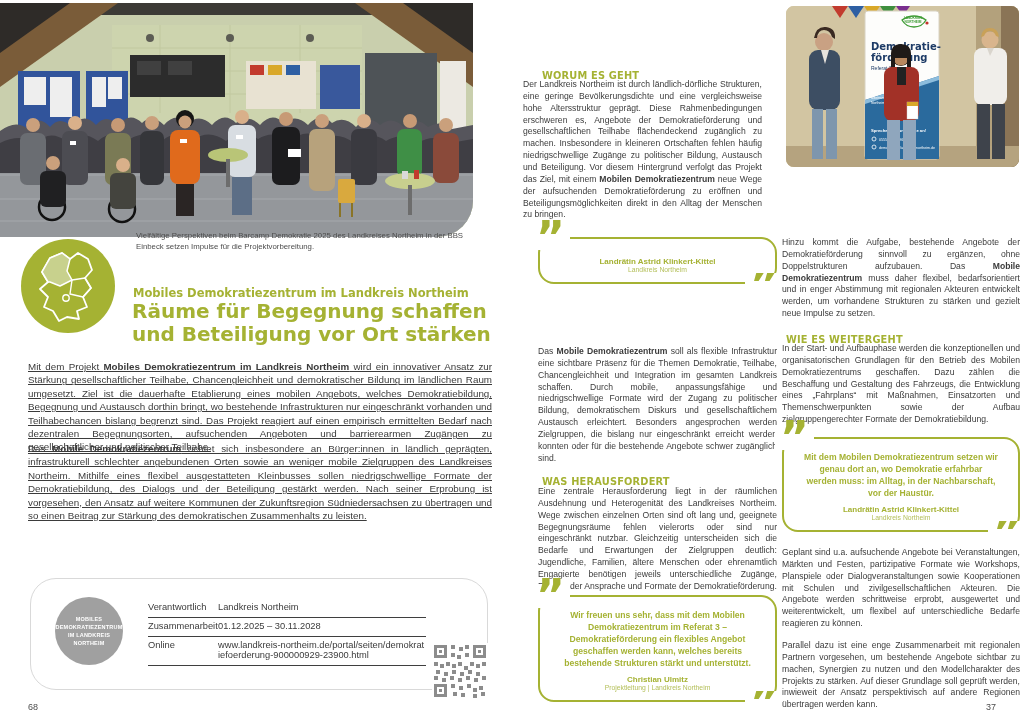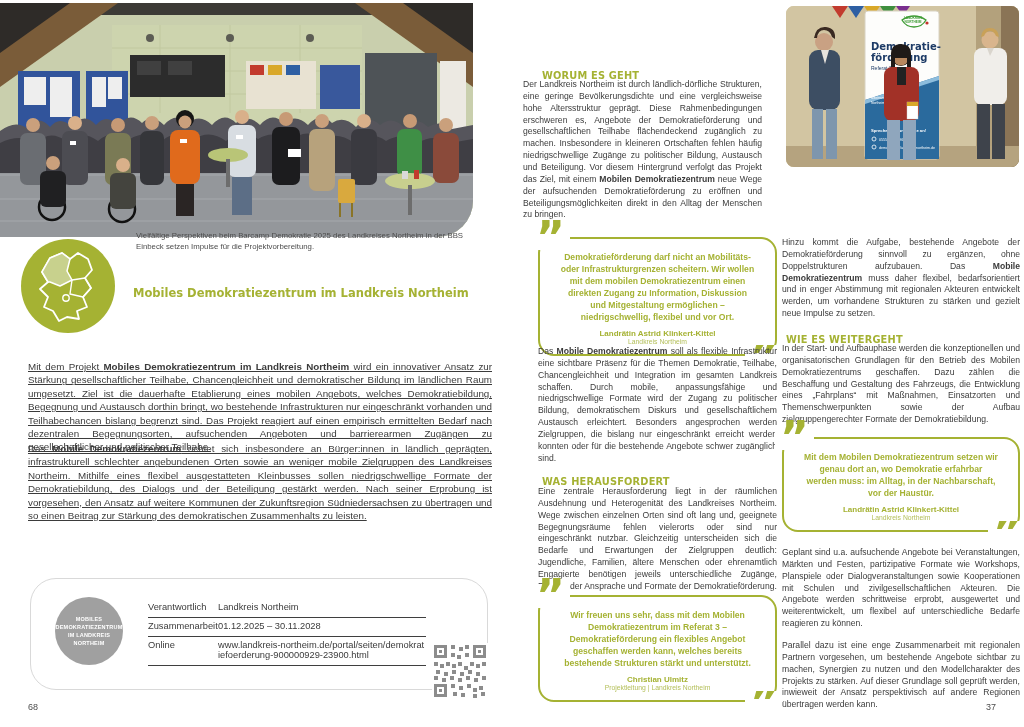--- a/index.html
+++ b/index.html
@@ -198,20 +198,21 @@
       <path d="M30,20 L42,15 L50,21 L47,33 L52,42 L40,48 L30,44 L28,44 L22,34 Z" fill="#c8d18d" stroke="#fff" stroke-width="1.5" stroke-linejoin="round"></path>
       <path d="M52,42 L65,40 L71,50 L63,59 L50,56 Z" fill="none" stroke="#fff" stroke-width="1.4" stroke-linejoin="round"></path>
       <circle cx="46" cy="60" r="3.2" fill="none" stroke="#fff" stroke-width="1.4"></circle>
     </svg>
   </div>
 
   <div id="left-caption" class="abs caption">Vielfältige Perspektiven beim Barcamp Demokratie 2025 des Landkreises Northeim in der BBS Einbeck setzen Impulse für die Projektvorbereitung.</div>
 
   <div id="kicker" class="abs">Mobiles Demokratiezentrum im Landkreis Northeim</div>
 
+  <h1 id="headline" class="abs">Räume für Begegnung schaffen und Beteiligung vor Ort stärken</h1>
 
   <p id="para1" class="abs bodytext"><span>Mit dem Projekt </span><b>Mobiles Demokratiezentrum im Landkreis Northeim</b><span> wird ein innovativer Ansatz zur Stärkung gesellschaftlicher Teilhabe, Chancengleichheit und demokratischer Bildung im ländlichen Raum umgesetzt. Ziel ist die dauerhafte Etablierung eines mobilen Angebots, welches Demokratiebildung, Begegnung und Austausch dorthin bringt, wo bestehende Infrastrukturen nur eingeschränkt vorhanden und Teilhabechancen bislang begrenzt sind. Das Projekt reagiert auf einen empirisch ermittelten Bedarf nach dezentralen Begegnungsorten, aufsuchenden Angeboten und barrierearmen Zugängen zu gesellschaftlicher und politischer Teilhabe.</span></p>
 
   <p id="para2" class="abs bodytext"><span>Das </span><b>Mobile Demokratiezentrum</b><span> richtet sich insbesondere an Bürger:innen in ländlich geprägten, infrastrukturell schlechter angebundenen Orten sowie an weniger mobile Zielgruppen des Landkreises Northeim. Mithilfe eines flexibel ausgestatteten Kleinbusses sollen niedrigschwellige Formate der Demokratiebildung, des Dialogs und der Beteiligung gestärkt werden. Nach seiner Erprobung ist vorgesehen, den Ansatz auf weitere Kommunen der Zukunftsregion Südniedersachsen zu übertragen und so einen Beitrag zur Stärkung des demokratischen Zusammenhalts zu leisten.</span></p>
 
   <div id="info-box" class="abs"></div>
   <div id="badge" class="abs">
     <div>MOBILES</div>
     <div>DEMOKRATIEZENTRUM</div>
     <div>IM LANDKREIS</div>
@@ -291,21 +292,20 @@
   </div>
 
   <div id="page-36" class="abs pagenum">68</div>
 
   <h4 id="worum-head" class="abs col-head">WORUM ES GEHT</h4>
   <p id="worum-para" class="abs coltext"><span>Der Landkreis Northeim ist durch ländlich-dörfliche Strukturen, eine geringe Bevölkerungsdichte und eine vergleichsweise hohe Altersstruktur geprägt. Diese Rahmenbedingungen erschweren es, Angebote der Demokratieförderung und gesellschaftlichen Teilhabe flächendeckend zugänglich zu machen. Insbesondere in kleineren Ortschaften fehlen häufig niedrigschwellige Zugänge zu politischer Bildung, Austausch und Beteiligung. Vor diesem Hintergrund verfolgt das Projekt das Ziel, mit einem </span><b>Mobilen Demokratiezentrum</b><span> neue Wege der aufsuchenden Demokratieförderung zu eröffnen und Beteiligungsmöglichkeiten direkt in den Alltag der Menschen zu bringen.</span></p>
 
   <div id="qbox1" class="abs qbox">
     <span class="qmark qopen">”</span>
     <span class="qmark qclose">”</span>
-    <p class="qtext">Demokratieförderung darf nicht an Mobilitäts- oder Infrastrukturgrenzen scheitern. Wir wollen mit dem mobilen Demokratiezentrum einen direkten Zugang zu Information, Diskussion und Mitgestaltung ermöglichen – niedrigschwellig, flexibel und vor Ort.</p>
     <div class="qauthor">Landrätin Astrid Klinkert-Kittel</div>
     <div class="qorg">Landkreis Northeim</div>
   </div>
 
   <p id="das-para" class="abs coltext"><span>Das </span><b>Mobile Demokratiezentrum</b><span> soll als flexible Infrastruktur eine sichtbare Präsenz für die Themen Demokratie, Teilhabe, Chancengleichheit und Integration im gesamten Landkreis schaffen. Durch mobile, anpassungsfähige und niedrigschwellige Formate wird der Zugang zu politischer Bildung, demokratischem Diskurs und gesellschaftlichem Austausch erleichtert. Besonders angesprochen werden Zielgruppen, die bislang nur eingeschränkt erreicht werden konnten oder für die bestehende Angebote schwer zugänglich sind.</span></p>
 
   <h4 id="was-head" class="abs col-head">WAS HERAUSFORDERT</h4>
   <p id="was-para" class="abs coltext">Eine zentrale Herausforderung liegt in der räumlichen Ausdehnung und Heterogenität des Landkreises Northeim. Wege zwischen einzelnen Orten sind oft lang und, geeignete Begegnungsräume fehlen vielerorts oder sind nur eingeschränkt nutzbar. Gleichzeitig unterscheiden sich die Bedarfe und Erwartungen der Zielgruppen deutlich: Jugendliche, Familien, ältere Menschen oder ehrenamtlich Engagierte benötigen jeweils unterschiedliche Zugänge, Formen der Ansprache und Formate der Demokratieförderung.</p>
 
   <div id="qbox2" class="abs qbox">

